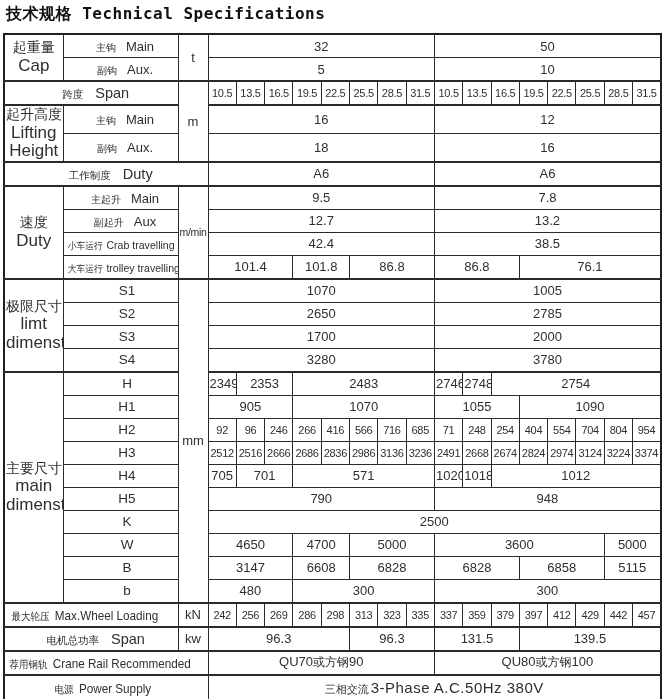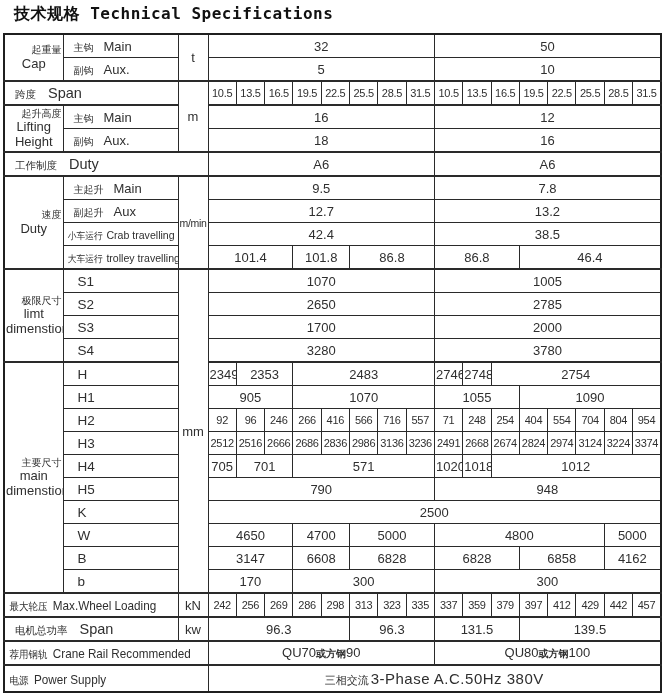--- a/index.html
+++ b/index.html
@@ -1,46 +1,46 @@
 <!DOCTYPE html>
 <html><head>
 <meta charset="utf-8">
 <style>
   html,body{margin:0;padding:0;background:#fff;}
   body{width:663px;height:699px;position:relative;font-family:"Liberation Sans",sans-serif;color:#2f2f2f;}
-  .title{position:absolute;left:14px;top:4px;font-family:"DejaVu Sans Mono","DejaVu Sans",monospace;
+  .title{position:absolute;left:6px;top:4px;font-family:"DejaVu Sans Mono","DejaVu Sans",monospace;
          font-size:16px;font-weight:bold;color:#111;letter-spacing:0.5px;white-space:nowrap;}
   table.spec{position:absolute;left:3px;top:33px;width:657px;border-collapse:collapse;table-layout:fixed;
              border:2px solid #1f1f1f;}
   td{border:1px solid #2a2a2a;height:22px;padding:0 1px;text-align:center;vertical-align:middle;
      overflow:hidden;white-space:nowrap;}
   tr{height:23px;}
   tr.tall{height:27px;}
   tr.tt td{border-top-width:2px;}
   td.data{font-size:13px;}
   tr.dense td.data{font-size:11px;letter-spacing:-0.3px;}
   td.unit{font-size:13px;}
   td.unit.small-unit{font-size:10.5px;letter-spacing:-0.3px;}
-  td.group .zh{font-size:10px;line-height:1.25;text-align:right;}
-  td.group .en{font-size:13px;line-height:1.1;white-space:pre-line;}
-  td.sub,td.mlabel{text-align:left;}
+  td.group .zh{font-size:14px;line-height:1.25;}
+  td.group .en{font-size:17px;line-height:1.1;white-space:pre-line;}
+  td.sub,td.mlabel{text-align:center;}
   td.sub .inner,td.mlabel .inner{display:inline-block;transform-origin:0 50%;padding-left:9px;white-space:nowrap;}
   td.sub .zh{font-size:10px;margin-right:10px;}
   td.sub .en{font-size:13px;}
   td.sub.compact .zh{font-size:9.5px;margin-right:4px;}
   td.sub.compact .en{font-size:11.5px;}
   td.sub.compact .inner{transform:scaleX(0.92);padding-left:3px;}
   td.sub.plain{font-size:13.5px;}
   td.sub.plain .inner{padding-left:13px;}
   td.mlabel .zh{font-size:10.5px;margin-right:12px;}
   td.mlabel .en{font-size:14.5px;}
   td.mlabel.compact .inner{transform:scaleX(0.90);padding-left:4px;}
   td.mlabel.compact .zh{margin-right:6px;}
   td.mlabel.compact .en{font-size:13px;}
-  td.data .tiny{font-size:10px;font-weight:bold;}
+  td.data .tiny{font-size:12px;}
   td.data .small{font-size:11px;margin-right:2px;}
   td.data .big{font-size:15px;letter-spacing:0.5px;}
 </style>
 </head>
 <body>
 
 <div class="title">技术规格 Technical Specifications</div>
 
 <table class="spec">
   <colgroup>
@@ -139,21 +139,21 @@
         <td class="sub compact"><span class="inner"><span class="zh">小车运行</span><span class="en">Crab travelling</span></span></td>
         <td colspan="8" class="data">42.4</td>
         <td colspan="8" class="data">38.5</td>
       </tr>
       <tr>
         <td class="sub compact"><span class="inner"><span class="zh">大车运行</span><span class="en">trolley travelling</span></span></td>
         <td colspan="3" class="data">101.4</td>
         <td colspan="2" class="data">101.8</td>
         <td colspan="3" class="data">86.8</td>
         <td colspan="3" class="data">86.8</td>
-        <td colspan="5" class="data">46.4</td>
+        <td colspan="5" class="data">76.1</td>
       </tr>
       <tr class="tt">
         <td rowspan="4" class="group">
           <div class="zh">极限尺寸</div>
           <div class="en">limt
 dimenstion</div>
         </td>
         <td class="sub plain"><span class="inner">S1</span></td>
         <td rowspan="14" class="unit">mm</td>
         <td colspan="8" class="data">1070</td>
@@ -197,21 +197,21 @@
       </tr>
       <tr class="dense">
         <td class="sub plain"><span class="inner">H2</span></td>
         <td class="data">92</td>
         <td class="data">96</td>
         <td class="data">246</td>
         <td class="data">266</td>
         <td class="data">416</td>
         <td class="data">566</td>
         <td class="data">716</td>
-        <td class="data">557</td>
+        <td class="data">685</td>
         <td class="data">71</td>
         <td class="data">248</td>
         <td class="data">254</td>
         <td class="data">404</td>
         <td class="data">554</td>
         <td class="data">704</td>
         <td class="data">804</td>
         <td class="data">954</td>
       </tr>
       <tr class="dense">
@@ -249,35 +249,35 @@
       </tr>
       <tr>
         <td class="sub plain"><span class="inner">K</span></td>
         <td colspan="16" class="data">2500</td>
       </tr>
       <tr>
         <td class="sub plain"><span class="inner">W</span></td>
         <td colspan="3" class="data">4650</td>
         <td colspan="2" class="data">4700</td>
         <td colspan="3" class="data">5000</td>
-        <td colspan="6" class="data">4800</td>
+        <td colspan="6" class="data">3600</td>
         <td colspan="2" class="data">5000</td>
       </tr>
       <tr>
         <td class="sub plain"><span class="inner">B</span></td>
         <td colspan="3" class="data">3147</td>
         <td colspan="2" class="data">6608</td>
         <td colspan="3" class="data">6828</td>
         <td colspan="3" class="data">6828</td>
         <td colspan="3" class="data">6858</td>
-        <td colspan="2" class="data">4162</td>
+        <td colspan="2" class="data">5115</td>
       </tr>
       <tr>
         <td class="sub plain"><span class="inner">b</span></td>
-        <td colspan="3" class="data">170</td>
+        <td colspan="3" class="data">480</td>
         <td colspan="5" class="data">300</td>
         <td colspan="8" class="data">300</td>
       </tr>
       <tr class="tt dense">
         <td colspan="2" class="mlabel compact"><span class="inner"><span class="zh">最大轮压</span><span class="en">Max.Wheel Loading</span></span></td>
         <td class="unit">kN</td>
         <td class="data">242</td>
         <td class="data">256</td>
         <td class="data">269</td>
         <td class="data">286</td>

